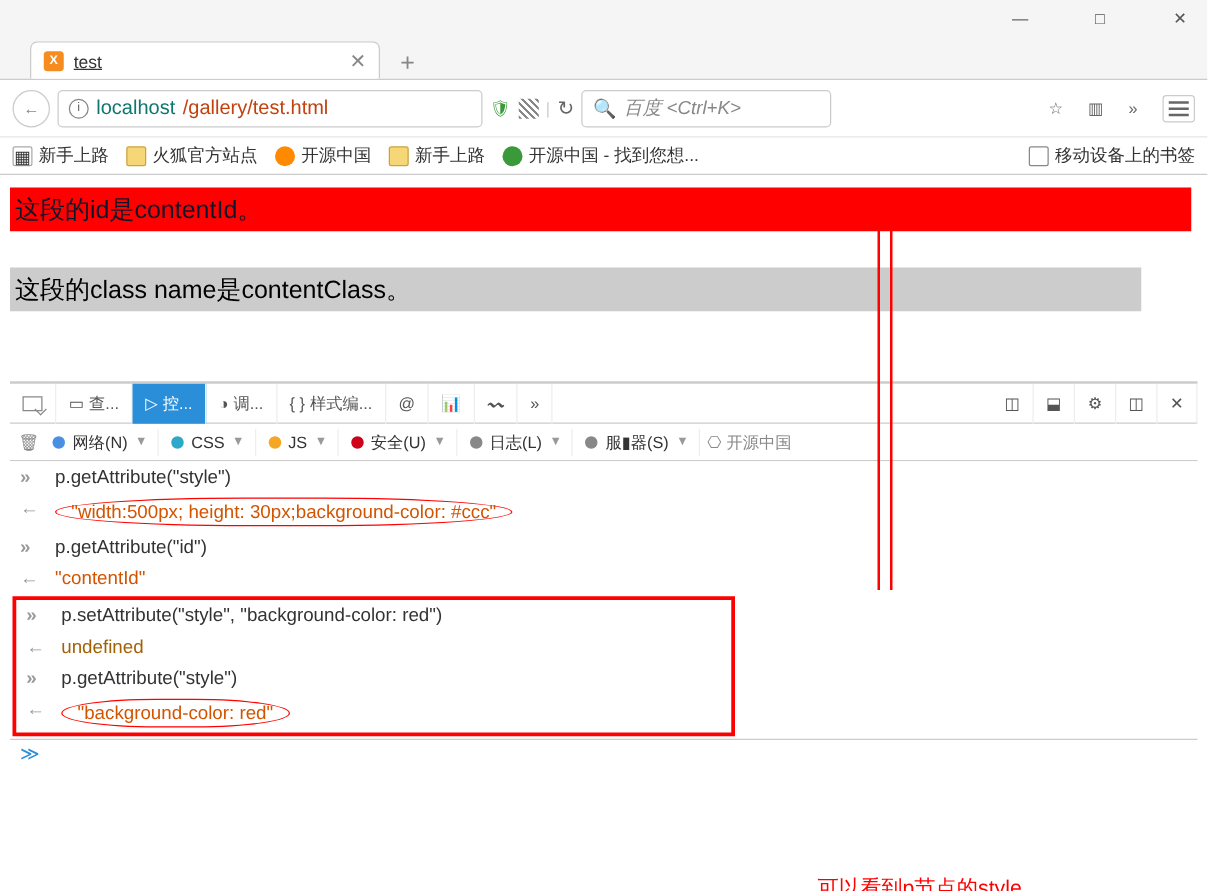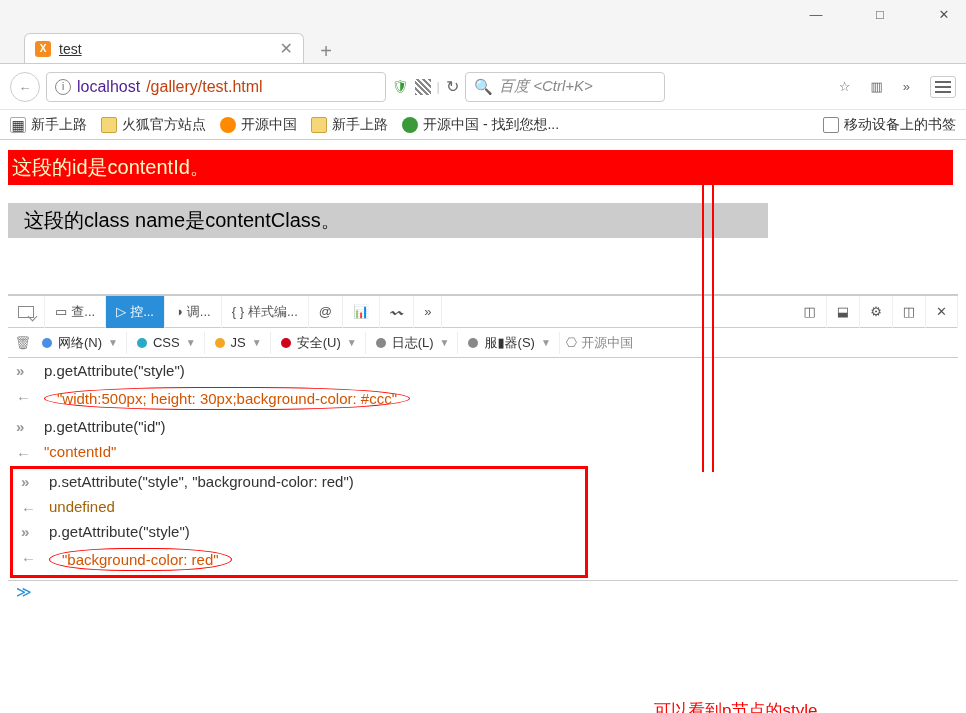--- a/index.html
+++ b/index.html
@@ -12,43 +12,43 @@
   .tab { height:30px; background:#fff; border:1px solid #ccc; border-bottom:none; border-top-left-radius:6px; border-top-right-radius:6px; display:flex; align-items:center; padding:0 10px; gap:8px; min-width:280px;}
   .tab-icon { width:16px; height:16px; background:#f68b1f; border-radius:3px; display:flex; align-items:center; justify-content:center; color:#fff; font-size:10px; font-weight:bold;}
   .tab-title { flex:1; color:#333; font-size:14px;text-decoration:underline;}
   .tab-close { color:#888; font-size:16px; cursor:pointer;}
   .newtab { width:24px; height:24px; margin-left:10px; color:#888; display:flex; align-items:center; justify-content:center; font-size:20px;}
   
   .addrrow { height:46px; display:flex; align-items:center; padding:0 10px; gap:6px; border-bottom:1px solid #e5e5e5;}
   .navbtn { width:30px; height:30px; border:1px solid #ccc; border-radius:50%; display:flex; align-items:center; justify-content:center; color:#888;}
   .urlbox { flex:0 0 340px; height:30px; border:1px solid #ccc; border-radius:4px; display:flex; align-items:center; padding:0 8px; gap:6px; font-size:16px;}
   .urlbox .info { width:16px;height:16px;border:1px solid #888;border-radius:50%;display:flex;align-items:center;justify-content:center;font-size:10px;color:#666;}
-  .url-host { color:#4c1d95;}
+  .url-host { color:#0f766e;}
   .url-path { color:#c2410c;}
   .shield { color:#3a9a3a;}
   .qr { width:16px;height:16px;background:repeating-linear-gradient(45deg,#888 0 2px,#fff 2px 4px);}
   .refresh { font-size:16px;color:#666;}
   .searchbox { flex:0 0 200px; height:30px;border:1px solid #ccc;border-radius:4px;display:flex;align-items:center;padding:0 8px;gap:6px;color:#888;font-style:italic;font-size:15px;}
   .searchbox .mag{font-style:normal;}
   .rightbtns { margin-left:auto; display:flex; gap:20px; align-items:center; color:#666;}
   .hamburger { width:26px;height:22px;border:1px solid #ccc;border-radius:3px;display:flex;flex-direction:column;justify-content:center;gap:3px;padding:3px 4px;}
   .hamburger span{height:2px;background:#666;}
   
   .bmbar { height:30px; display:flex; align-items:center; gap:14px; padding:0 10px; border-bottom:1px solid #ccc; font-size:14px;}
   .bm { display:flex; align-items:center; gap:5px; color:#333;}
   .bm-icon { width:16px;height:16px;background:#f5d777;border:1px solid #cca33d;border-radius:2px;}
   .bm-icon.blue{background:#fff;border:1px solid #aaa;display:flex;align-items:center;justify-content:center;}
   .bm-icon.ff{background:#ff8a00;border-radius:50%;border:none;}
   .bm-icon.green{background:#3a9a3a;border-radius:50%;border:none;}
   .bm-icon.phone{background:#fff;border:1px solid #888;border-radius:2px;}
   .bm-right { margin-left:auto;}
   
   .pagebox { padding:10px 8px 0 8px; position:relative; }
-  .p1 { background:#ff0000; color:#fef9c3; font-size:20px; padding:4px 4px; width:945px;}
-  .p2 { background:#ccc; color:#000; font-size:20px; padding:4px 16px; width:760px; margin-top:18px;}
+  .p1 { background:#ff0000; color:#0f172a; font-size:20px; padding:4px 4px; width:945px;}
+  .p2 { background:#ccc; color:#000; font-size:20px; padding:4px 4px; width:905px; margin-top:29px;}
   
   .vlineA { position:absolute; left:702px; top:36px; width:2px; height:296px; background:#ff0000;}
   .vlineB { position:absolute; left:712px; top:36px; width:2px; height:296px; background:#ff0000;}
   .arrowhead { position:absolute; left:695px; top:24px; width:0;height:0;border-left:12px solid transparent;border-right:12px solid transparent;border-bottom:18px solid #ff0000;}
   
   .devtools { border-top:2px solid #ccc; margin-top:56px;}
   .dt-tabs { height:32px; display:flex; align-items:center; border-bottom:1px solid #ccc; gap:0;}
   .dt-tab { display:flex; align-items:center; gap:4px; padding:0 10px; height:32px; border-right:1px solid #eee; color:#555; font-size:13px;}
   .dt-tab.active { background:#2a8fd8; color:#fff;}
   .dt-right { margin-left:auto; display:flex;}

